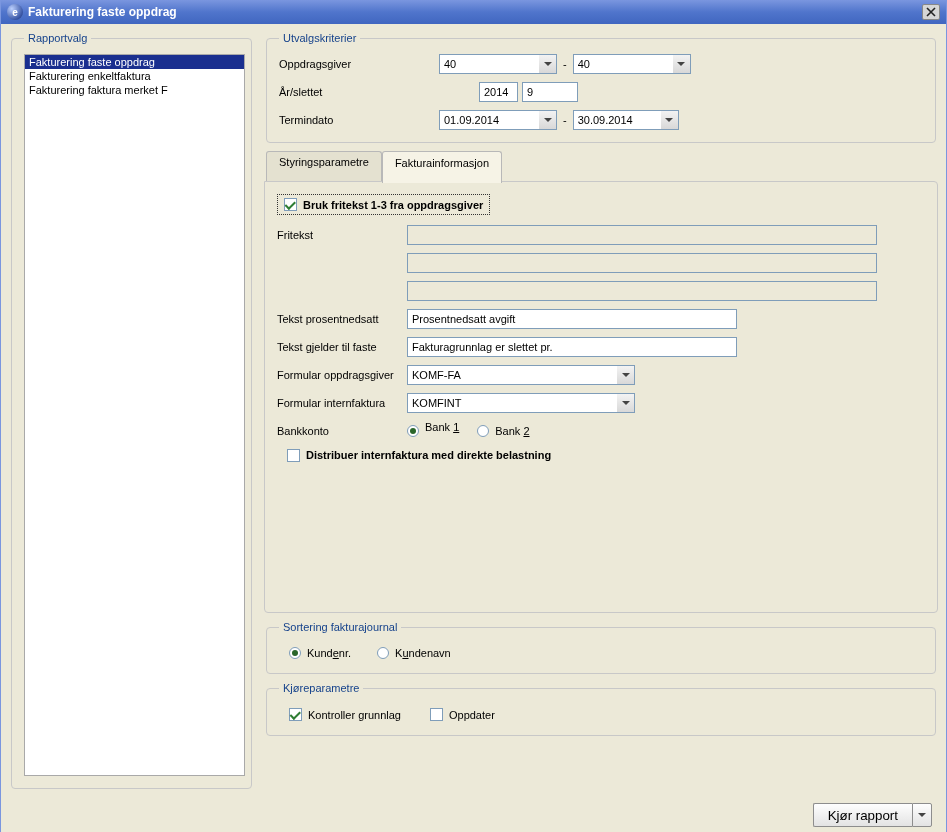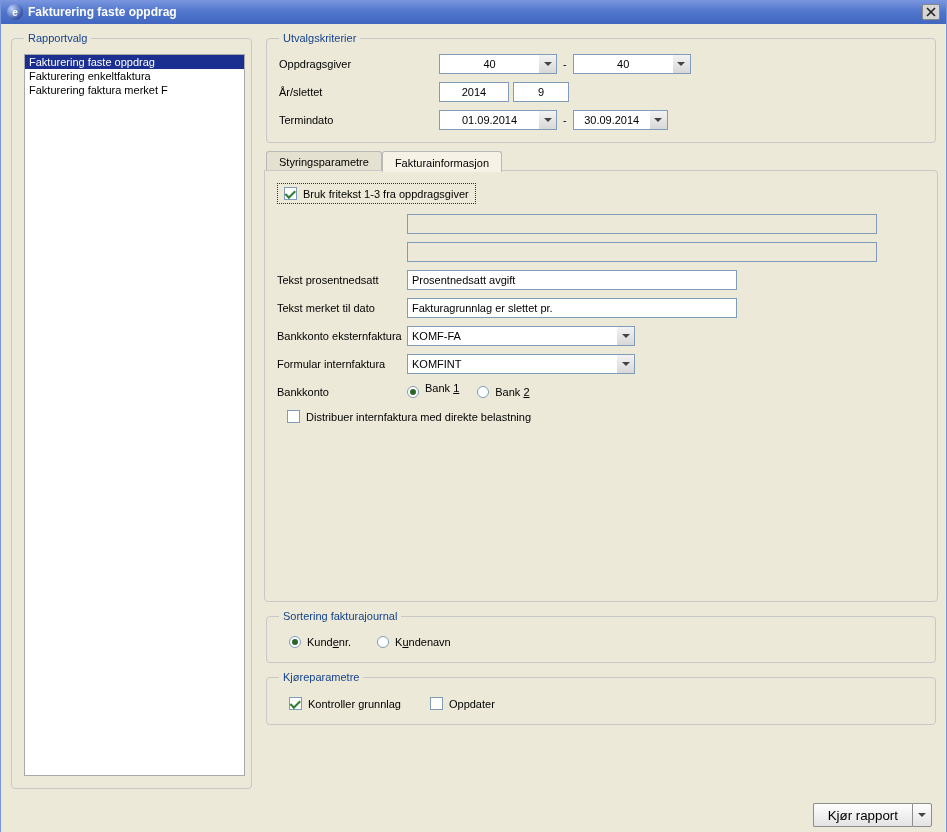--- a/index.html
+++ b/index.html
@@ -92,21 +92,21 @@
   .row .lbl { width: 160px; }
   .dash { padding: 0 6px; }
 
   .num-input, .txt-input, .date-input, .combo-input {
     border: 1px solid #7f9db9;
     background: #fff;
     font: inherit;
     height: 20px;
     padding: 1px 4px;
   }
-  .num-input { text-align: center; }
+  .num-input { text-align: left; }
   .readonly { background: #ece9d8; }
 
   .combo { display: inline-flex; }
   .combo-btn {
     width: 18px; height: 20px;
     border: 1px solid #7f9db9;
     border-left: none;
     background: linear-gradient(#f3f3f3,#d8d8d8);
     display: inline-flex;
     align-items: center;
@@ -121,21 +121,21 @@
   }
 
   .tabstrip {
     position: relative;
     display: flex;
     align-items: flex-end;
     margin-bottom: -1px;
     padding-left: 2px;
   }
   .tab {
-    padding: 4px 12px 3px 12px;
+    padding: 4px 12px 14px 12px;
     border: 1px solid #b8b8b8;
     border-bottom: none;
     margin-right: 0;
     background: #e4e1d0;
     border-radius: 3px 3px 0 0;
     cursor: pointer;
     position: relative;
   }
   .tab.active {
     background: #f6f3e6;
@@ -147,21 +147,21 @@
   .tab-body {
     border: 1px solid #c8c8c8;
     border-radius: 0 4px 4px 4px;
     background: #ece9d8;
     padding: 12px;
     height: 432px;
     position: relative;
     z-index: 1;
   }
 
-  .chk-row { display: flex; align-items: flex-end; gap: 6px; margin-bottom: 10px; }
+  .chk-row { display: flex; align-items: flex-start; gap: 6px; margin-bottom: 10px; font-weight: bold; }
   .checkbox {
     width: 13px; height: 13px;
     border: 1px solid #7f9db9;
     background: #fff;
     display: inline-flex;
     align-items: center;
     justify-content: center;
     cursor: pointer;
   }
   .checkbox.checked::after {
@@ -273,35 +273,35 @@
           <span class="combo">
             <input class="num-input combo-input" style="width: 100px; border-right: none;" value="40">
             <span class="combo-btn">
                 <span class="chev"></span>
               </span>
           </span>
         </div>
 
         <div class="row">
           <span class="lbl">År/slettet</span>
-          <input class="num-input" style="width: 70px;" value="2014">
+          <input class="num-input" style="width: 39px; margin-left: 40px;" value="2014">
           <input class="num-input" style="width: 56px; margin-left: 4px;" value="9">
         </div>
 
         <div class="row" style="margin-bottom:0">
           <span class="lbl">Termindato</span>
           <span class="combo">
             <input class="num-input combo-input" style="width: 100px; border-right: none;" value="01.09.2014">
             <span class="combo-btn">
                 <span class="chev"></span>
               </span>
           </span>
           <span class="dash">-</span>
           <span class="combo">
-            <input class="num-input combo-input" style="width: 77px; border-right: none;" value="30.09.2014">
+            <input class="num-input combo-input" style="width: 88px; border-right: none;" value="30.09.2014">
             <span class="combo-btn">
                 <span class="chev"></span>
               </span>
           </span>
         </div>
       </fieldset>
 
       <div>
         <div class="tabstrip">
           <div class="tab">Styringsparametre</div>
@@ -310,40 +310,44 @@
         <div class="tab-body">
 
           <div class="chk-row">
             <span class="dotted-focus">
               <span class="checkbox checked"></span>
               <span>Bruk fritekst 1-3 fra oppdragsgiver</span>
             </span>
           </div>
 
           <div class="row">
+            <span class="lbl" style="width:130px">Fritekst</span>
+            <input class="txt-input readonly wide" readonly="" value="" style="">
+          </div>
+          <div class="row">
             <span class="lbl" style="width:130px"></span>
             <input class="txt-input readonly wide" readonly="" value="" style="">
           </div>
           <div class="row">
             <span class="lbl" style="width:130px"></span>
             <input class="txt-input readonly wide" readonly="" value="" style="">
           </div>
 
           <div class="row">
             <span class="lbl" style="width:130px">Tekst prosentnedsatt</span>
             <input class="txt-input mid" value="Prosentnedsatt avgift" style="">
           </div>
 
           <div class="row">
-            <span class="lbl" style="width:130px">Tekst merket til dato</span>
+            <span class="lbl" style="width:130px">Tekst gjelder til faste</span>
             <input class="txt-input mid" value="Fakturagrunnlag er slettet pr." style="">
           </div>
 
           <div class="row">
-            <span class="lbl" style="width:130px">Bankkonto eksternfaktura</span>
+            <span class="lbl" style="width:130px">Formular oppdragsgiver</span>
             <span class="combo">
               <input class="txt-input combo-input mid2" value="KOMF-FA" style="">
               <span class="combo-btn">
                   <span class="chev"></span>
                 </span>
             </span>
           </div>
 
           <div class="row">
             <span class="lbl" style="width:130px">Formular internfaktura</span>

